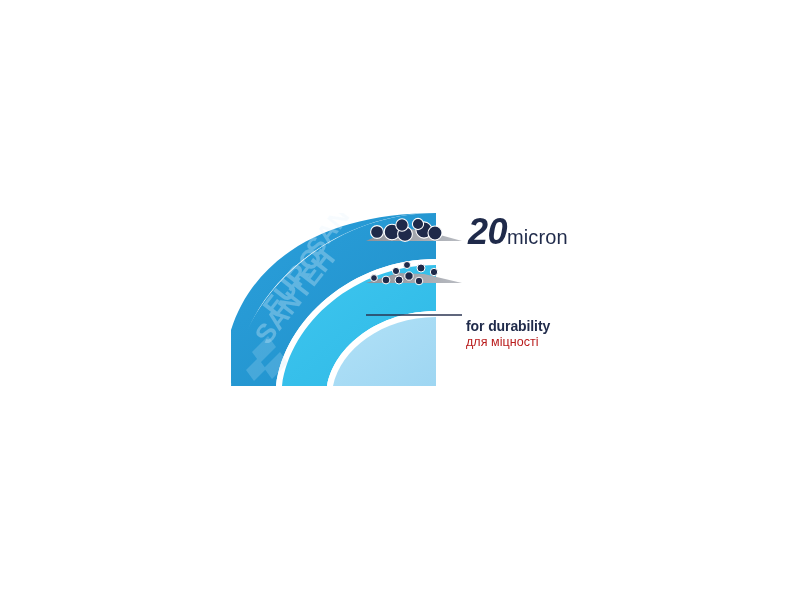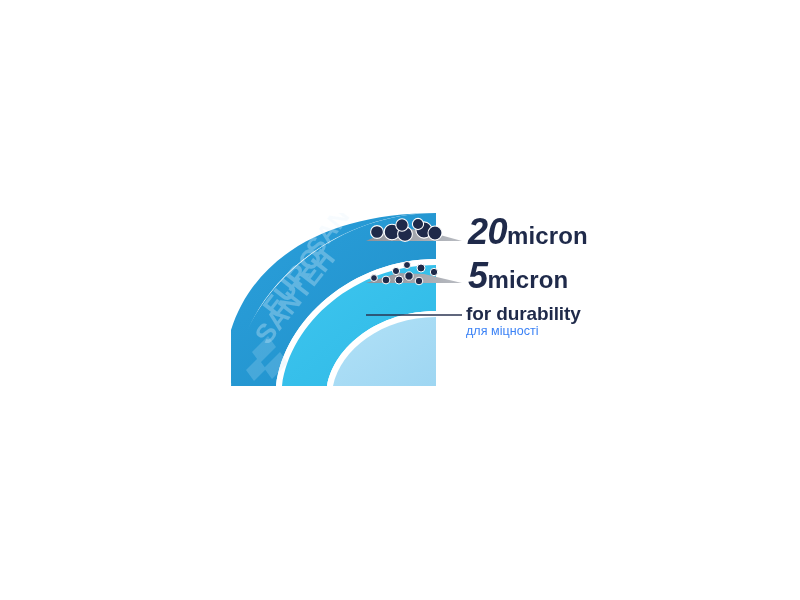--- a/index.html
+++ b/index.html
@@ -42,43 +42,44 @@
     top: 258px;
   }
   .big-num {
     font-size: 36px;
     font-weight: bold;
     letter-spacing: -0.5px;
     vertical-align: baseline;
     font-style: italic;
   }
   .unit-word {
-    font-size: 24px;
-    font-weight: bold;
+    font-size: 20px;
+    font-weight: normal;
     letter-spacing: 0.1px;
   }
   #durability-block {
     position: absolute;
     left: 466px;
     top: 303px;
     white-space: nowrap;
     line-height: 1.12;
   }
   .dur-en {
     display: block;
-    font-size: 19px;
+    font-size: 14px;
     font-weight: bold;
     color: #1f2a4a;
     letter-spacing: -0.1px;
+    margin-top: 16px;
   }
   .dur-uk {
     display: block;
     font-size: 12.5px;
     font-weight: normal;
-    color: #3b82f6;
+    color: #b91c1c;
     letter-spacing: 0.05px;
   }
 </style>
 </head>
 <body>
 
 <div id="stage">
 
   <svg id="diagram-svg" viewBox="0 0 800 600">
     <defs>
@@ -178,22 +179,19 @@
       </g>
     </g>
 
     <line x1="366" y1="315" x2="462" y2="315" stroke="#2b3452" stroke-width="1.4"></line>
   </svg>
 
   <div class="label-block" id="label-20">
     <span class="big-num">20</span><span class="unit-word">micron</span>
   </div>
 
-  <div class="label-block" id="label-5">
-    <span class="big-num">5</span><span class="unit-word">micron</span>
-  </div>
 
   <div id="durability-block">
     <span class="dur-en">for durability</span>
     <span class="dur-uk">для міцності</span>
   </div>
 
 </div>
 
 </body></html>

